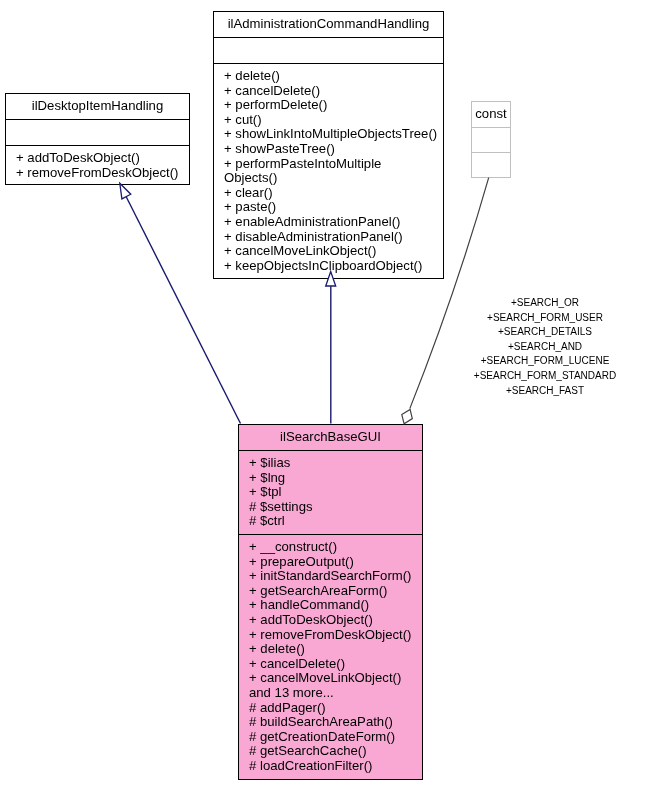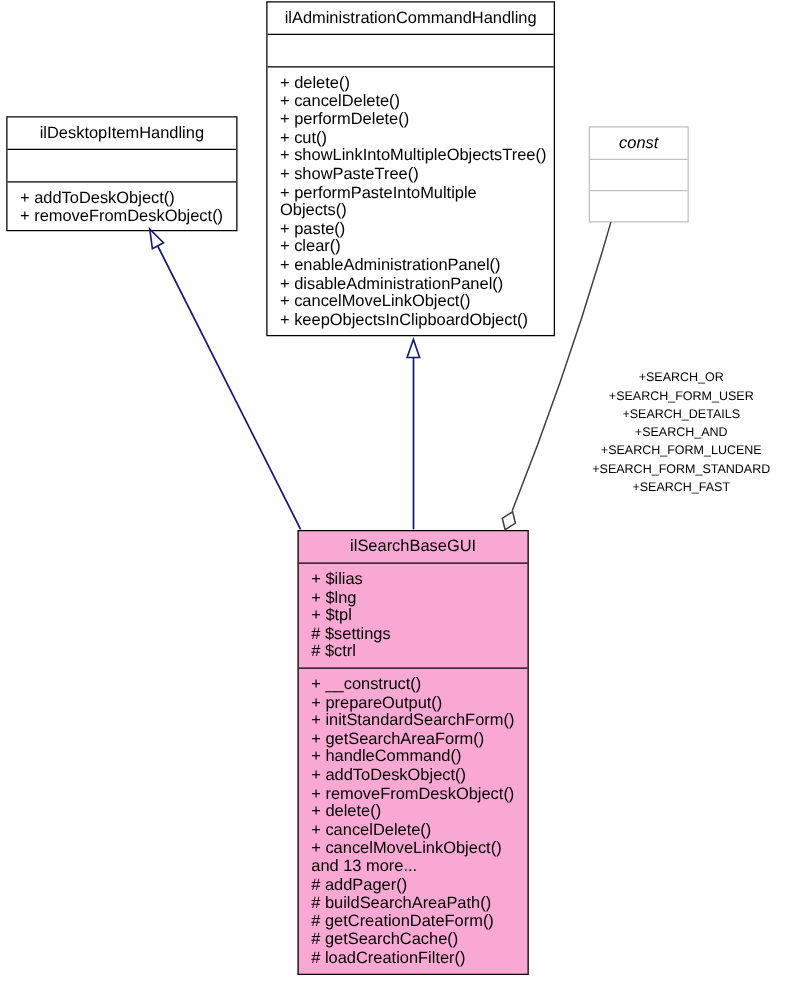--- a/index.html
+++ b/index.html
@@ -47,44 +47,44 @@
     <div class="sec title" style="height:25px;padding-top:5px;">
       <span>ilDesktopItemHandling</span>
     </div>
     <div class="sec div-top" style="height:26px;"></div>
     <div class="sec div-top" style="height:40px;padding:5px 0 0 10px;">
       <div class="row">+ addToDeskObject()</div>
       <div class="row">+ removeFromDeskObject()</div>
     </div>
   </div>
 
-  <div class="node" style="left:213px;top:1px;width:231px;height:268px;">
+  <div class="node" style="left:213px;top:11px;width:231px;height:268px;">
     <div class="sec title" style="height:25px;padding-top:5px;">
       <span>ilAdministrationCommandHandling</span>
     </div>
     <div class="sec div-top" style="height:26px;"></div>
     <div class="sec div-top" style="height:216px;padding:5px 0 0 10px;">
       <div class="row">+ delete()</div>
       <div class="row">+ cancelDelete()</div>
       <div class="row">+ performDelete()</div>
       <div class="row">+ cut()</div>
       <div class="row">+ showLinkIntoMultipleObjectsTree()</div>
       <div class="row">+ showPasteTree()</div>
       <div class="row">+ performPasteIntoMultiple</div>
       <div class="row">Objects()</div>
+      <div class="row">+ clear()</div>
       <div class="row">+ paste()</div>
-      <div class="row">+ clear()</div>
       <div class="row">+ enableAdministrationPanel()</div>
       <div class="row">+ disableAdministrationPanel()</div>
       <div class="row">+ cancelMoveLinkObject()</div>
       <div class="row">+ keepObjectsInClipboardObject()</div>
     </div>
   </div>
 
-  <div class="node light" style="left:471px;top:101px;width:80px;height:77px;font-style:italic;">
+  <div class="node light" style="left:471px;top:101px;width:40px;height:77px;">
     <div class="sec title" style="height:25px;padding-top:5px;">
       <span>const</span>
     </div>
     <div class="sec div-top" style="height:25px;"></div>
     <div class="sec div-top" style="height:25px;"></div>
   </div>
 
   <div class="node filled" style="left:238px;top:424px;width:185px;height:356px;">
     <div class="sec title" style="height:25px;padding-top:5px;">
       <span>ilSearchBaseGUI</span>

